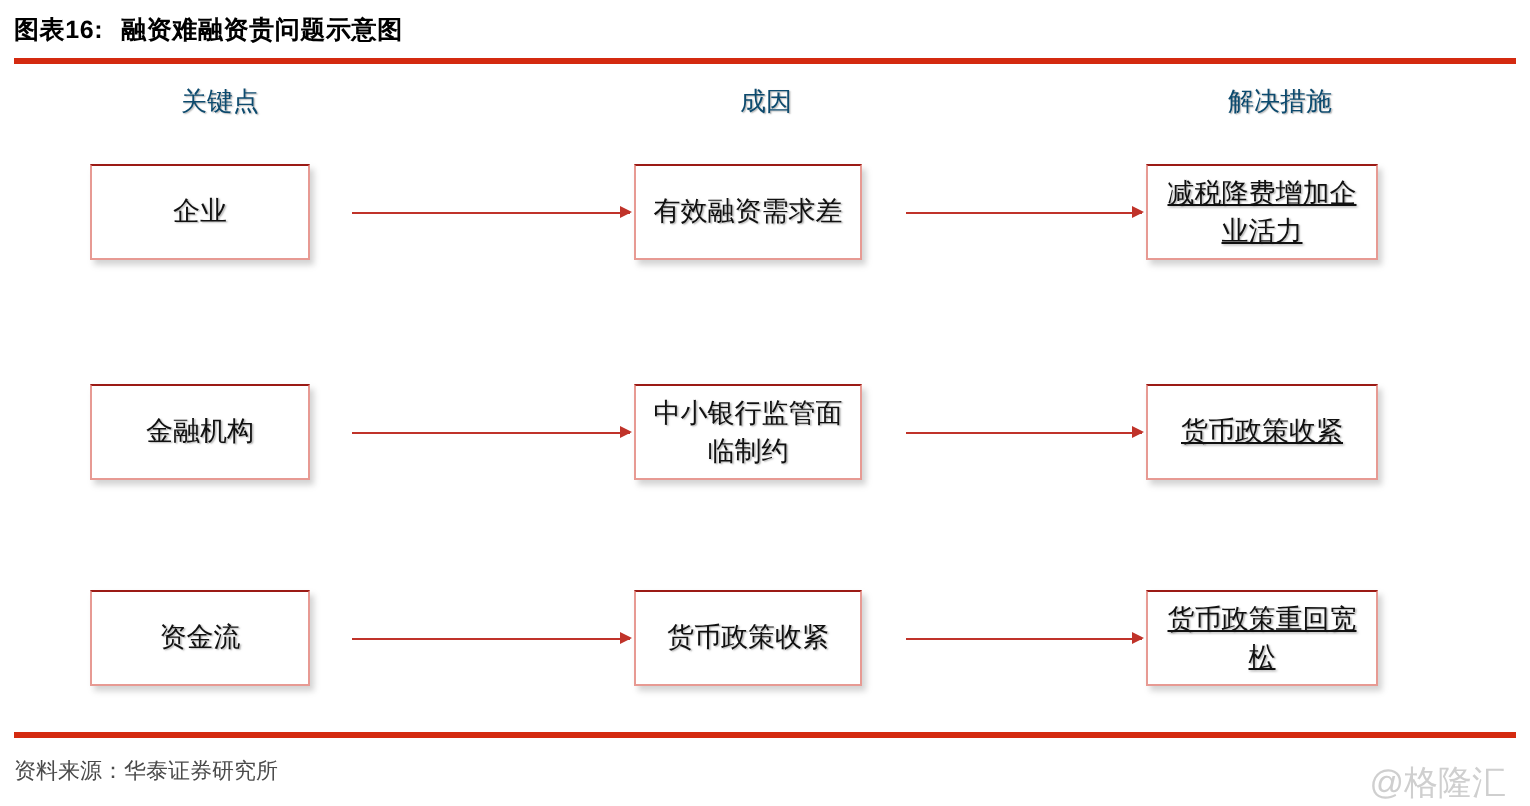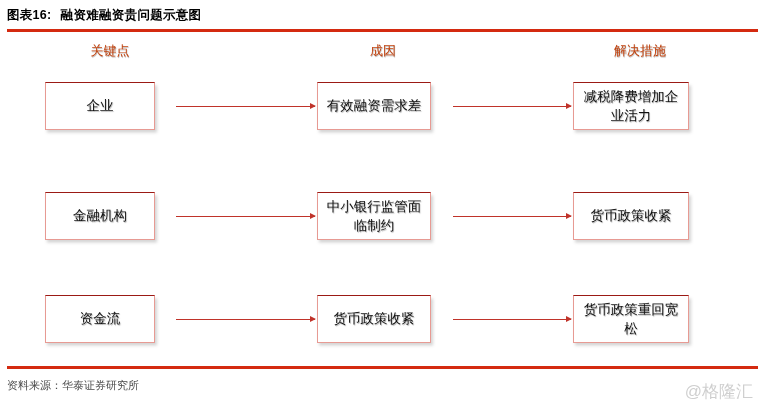--- a/index.html
+++ b/index.html
@@ -45,21 +45,21 @@
     width: 751px;
     height: 3px;
     background: #d42a10;
   }
 
   
   .col-head {
     position: absolute;
     top: 42px;
     font-size: 13px;
-    color: #c2410c;
+    color: #0c4a6e;
     font-family: "Liberation Serif", "DejaVu Serif", serif;
     text-align: center;
     white-space: nowrap;
     transform: translateX(-50%);
     text-shadow: 0.6px 0.6px 0.7px rgba(90,90,90,0.45);
   }
   .col-head.h1 { left: 110px; }
   .col-head.h2 { left: 383px; }
   .col-head.h3 { left: 640px; }
 
@@ -80,21 +80,21 @@
     color: #111111;
     font-family: "Liberation Serif", "DejaVu Serif", serif;
     text-shadow: 0.7px 0.7px 0.8px rgba(105,105,105,0.5);
     padding: 0 4px;
   }
   .node .node-txt { display: block; }
 
   
   .col-a { left: 45px;  width: 110px; }
   .col-b { left: 317px; width: 114px; }
-  .col-c { left: 573px; width: 116px; }
+  .col-c { left: 573px; width: 116px; text-decoration: underline; }
 
   
   .row-1 { top: 82px;  height: 48px; }
   .row-2 { top: 192px; height: 48px; }
   .row-3 { top: 295px; height: 48px; }
 
   
 
   
   .arrow {

